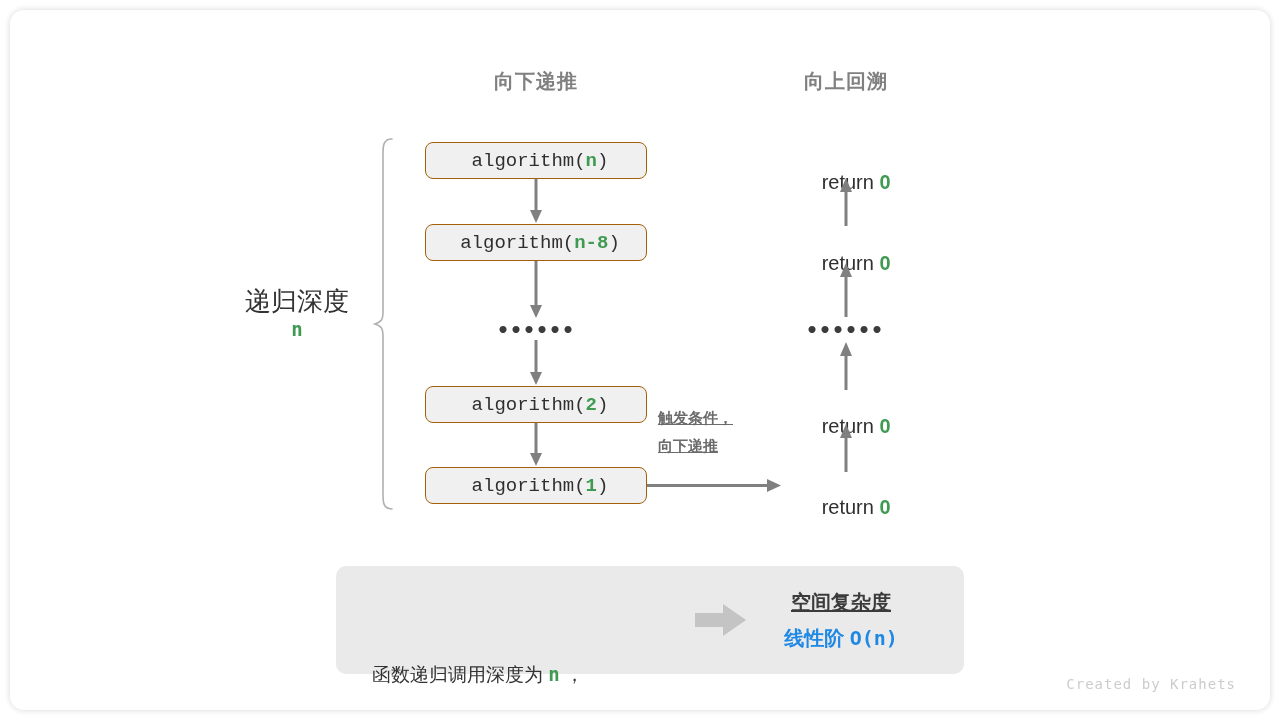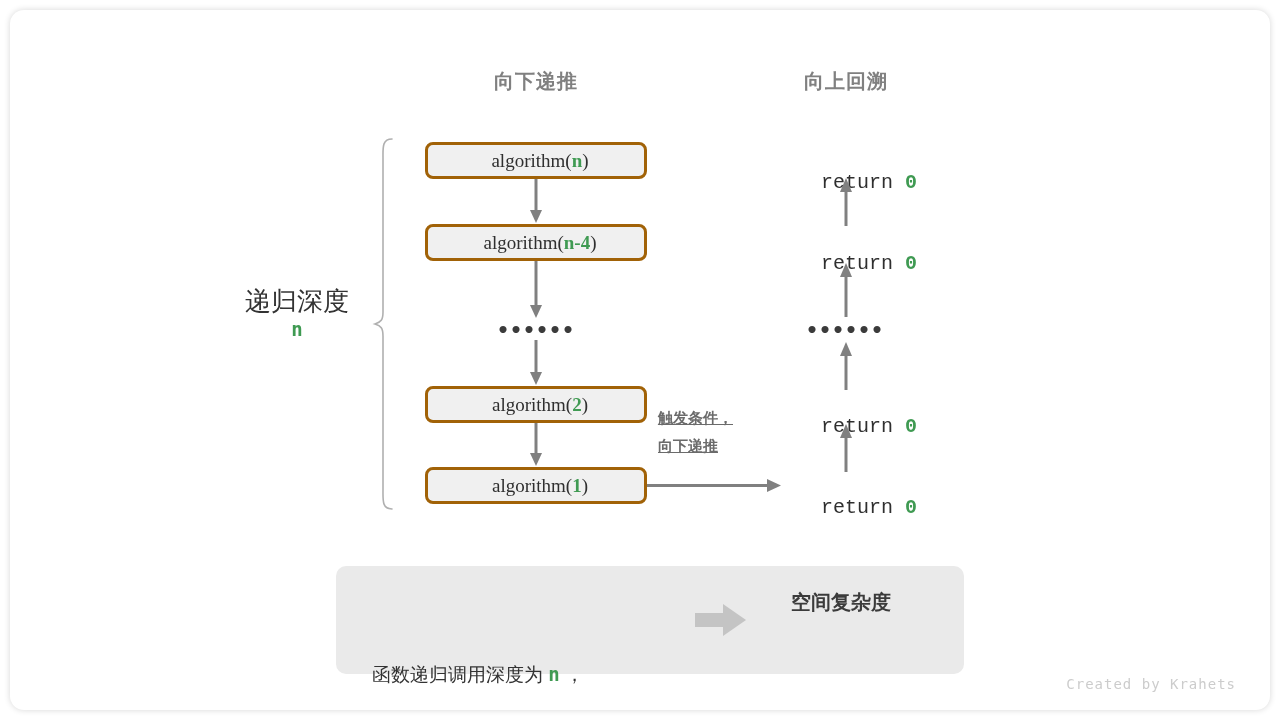--- a/index.html
+++ b/index.html
@@ -31,39 +31,39 @@
   }
 
   
   .call-box{
     position:absolute;
     left:415px;
     width:222px;
     height:37px;
     box-sizing:border-box;
     background:#f0f0f0;
-    border:3px solid #a16207;
+    border:1px solid #a16207;
     border-radius:8px;
     display:flex;
     align-items:center;
     justify-content:center;
-    font-family:Liberation Serif, serif;
+    font-family:Liberation Mono, monospace;
     font-size:19px;
     color:#2f2f2f;
     white-space:pre;
     padding-left:8px;
   }
   .call-box .var{color:#3f9a52;font-weight:bold;}
 
   
   .ret{
     position:absolute;
     width:230px;
     text-align:center;
-    font-family:Liberation Mono, monospace;
+    font-family:Liberation Sans, sans-serif;
     font-size:20px;
     color:#2f2f2f;
     white-space:pre;
   }
   .ret .z{color:#3f9a52;font-weight:bold;}
 
   
   .dots{
     position:absolute;
     width:230px;
@@ -127,21 +127,21 @@
     font-family:"DejaVu Sans Mono","Liberation Mono",monospace;}
   .sum-right{
     position:absolute;
     left:400px;top:18px;
     width:210px;
     text-align:center;
   }
   .sum-right .title{
     display:block;
     font-size:20px;font-weight:bold;color:#3b3b3b;
-    line-height:36px;white-space:nowrap;
+    line-height:36px;white-space:nowrap;text-decoration:underline;
   }
   .sum-right .val{
     display:block;
     font-size:20px;font-weight:bold;color:#1e88e5;
     line-height:36px;white-space:nowrap;
   }
   .sum-right .val .mono{font-family:"DejaVu Sans Mono","Liberation Mono",monospace;}
 
   
   .watermark{
@@ -176,21 +176,21 @@
              C 9 190, 11 192, 11 200
              L 11 354
              C 11 364, 10 373, 20 373" fill="none" stroke="#b0b0b0" stroke-width="1.6" stroke-linecap="round"></path>
   </svg>
 
   <div class="call-box" style="top:132px;">
     <span>algorithm(</span><span class="var">n</span><span>)</span>
   </div>
 
   <div class="call-box" style="top:214px;">
-    <span>algorithm(</span><span class="var">n-4</span><span>)</span>
+    <span>algorithm(</span><span class="var">n-8</span><span>)</span>
   </div>
 
   <div class="dots" style="left:411px;top:308px;">••••••</div>
 
   <div class="call-box" style="top:376px;">
     <span>algorithm(</span><span class="var">2</span><span>)</span>
   </div>
 
   <div class="call-box" style="top:457px;">
     <span>algorithm(</span><span class="var">1</span><span>)</span>
@@ -264,18 +264,19 @@
       <div><span>函数递归调用深度为 </span><span class="var">n</span><span> ，</span></div>
       
     </div>
 
     <svg class="abs" style="left:359px;top:38px;" width="52" height="32">
       <polygon points="0,9 28,9 28,0 51,16 28,32 28,23 0,23" fill="#c4c4c4"></polygon>
     </svg>
 
     <div class="sum-right">
       <span class="title">空间复杂度</span>
+      <span class="val"><span>线性阶 </span><span class="mono">O(</span><span class="mono">n</span><span class="mono">)</span></span>
     </div>
   </div>
 
   <div class="watermark">Created by Krahets</div>
 
 </div>
 
 </body></html>

